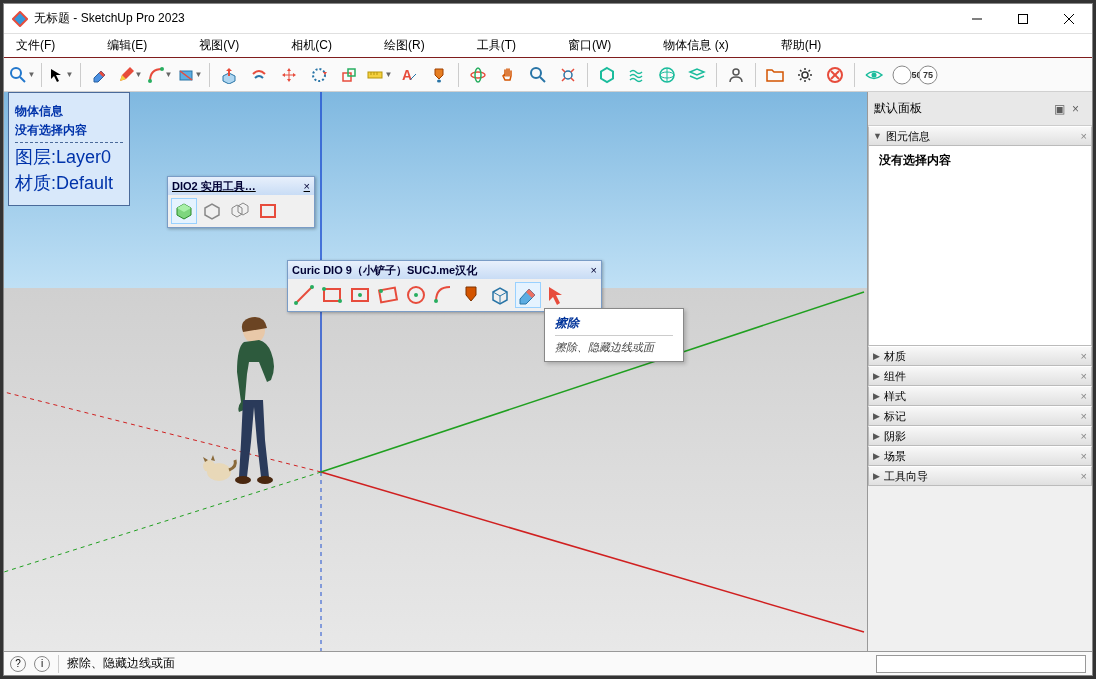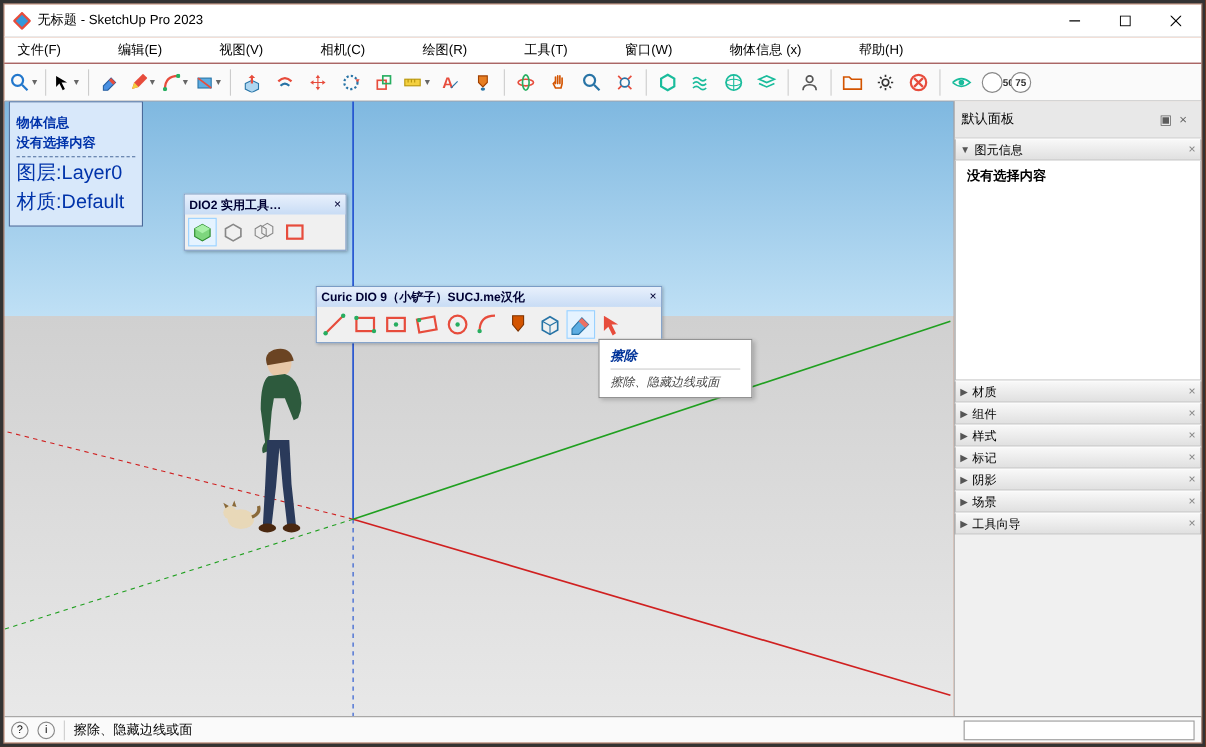--- a/index.html
+++ b/index.html
@@ -335,21 +335,21 @@
       </div>
 
       <div class="info-box">
         <div class="heading">物体信息</div>
         <div class="heading">没有选择内容</div>
         <div class="dashed-sep"></div>
         <div class="row"><span>图层:</span><span>Layer0</span></div>
         <div class="row"><span>材质:</span><span>Default</span></div>
       </div>
 
-      <div class="float-panel" style="left:163px; top:84px; width:148px;">
+      <div class="float-panel" style="left:163px; top:84px; width:148px;text-decoration:underline;">
         <div class="float-panel-title">
           <span>DIO2 实用工具…</span>
           <span class="close-x">×</span>
         </div>
         <div class="float-panel-body">
           <div class="float-tool active">
               <svg width="22" height="22" viewBox="0 0 22 22">
                 <path d="M4 8 L11 4 L18 8 L18 15 L11 19 L4 15 Z" fill="#7ed67e" stroke="#2a8a2a"></path>
                 <path d="M11 4 L18 8 L11 12 L4 8 Z" fill="#a8f0a8"></path>
               </svg>

